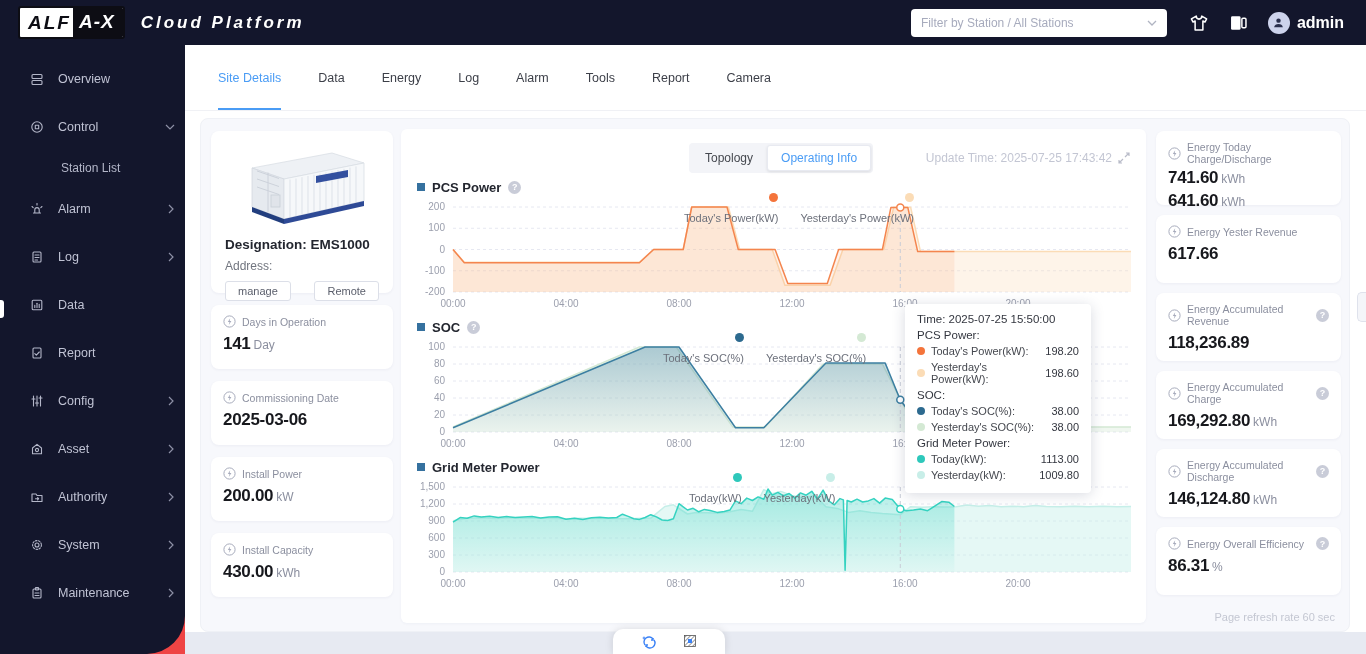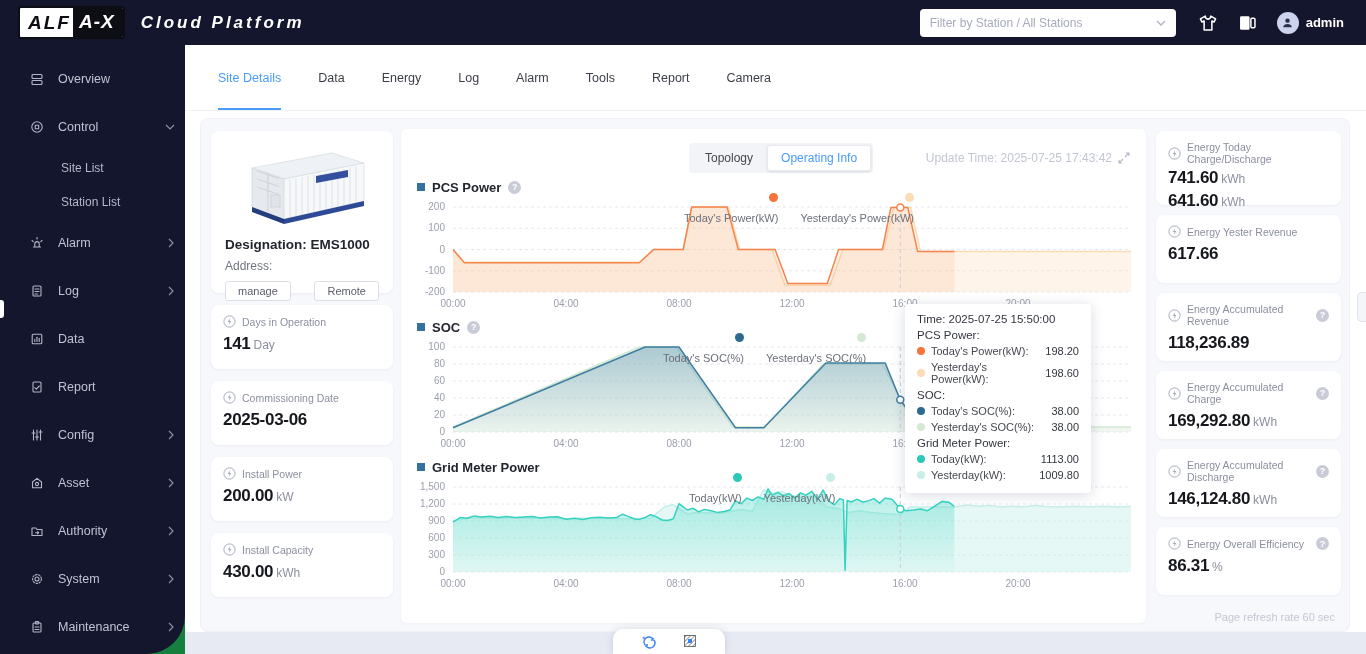--- a/index.html
+++ b/index.html
@@ -1,31 +1,31 @@
 <!DOCTYPE html>
 <html><head>
 <meta charset="utf-8">
 <style>
   * { box-sizing: border-box; margin: 0; padding: 0; }
   html,body { width:1366px; height:654px; overflow:hidden; font-family:"Liberation Sans", sans-serif; background:#fff; }
-  #app { position:relative; width:1366px; height:654px; background:#15803d; }
+  #app { position:relative; width:1366px; height:654px; background:#ef4444; }
 
   
   .header { position:absolute; left:0; top:0; width:1366px; height:45px; background:#13162c; display:flex; align-items:center; z-index:30; }
   .logo-box { margin-left:18px; background:#fff; border:2px solid #0d0d14; border-radius:3px; height:33px; display:flex; align-items:center; padding-left:8px; overflow:hidden; }
   .logo-alf { color:#0d0d14; font-weight:bold; font-size:19px; letter-spacing:2px; font-style:italic; }
   .logo-ax { background:#0d0d14; color:#fff; font-weight:bold; font-size:19px; letter-spacing:1px; font-style:italic; padding:6px 8px 7px 6px; margin-left:2px; }
   .product-name { color:#fff; font-weight:bold; font-style:italic; font-size:17px; letter-spacing:3px; margin-left:16px; }
   .header-spacer { flex:1; }
   .header-select { width:256px; height:28px; background:#fff; border-radius:4px; display:flex; align-items:center; padding:0 10px; margin-right:22px; cursor:pointer; }
   .header-select .ph { color:#a7abbd; font-size:12px; flex:1; }
   .hicon { margin-right:20px; cursor:pointer; display:flex; align-items:center; }
   .avatar-wrap { display:flex; align-items:center; margin-right:22px; cursor:pointer; }
   .avatar { width:22px; height:22px; border-radius:50%; background:#cdd3ec; display:flex; align-items:center; justify-content:center; margin-right:7px; }
-  .admin-name { color:#fff; font-size:13px; font-weight:bold; }
+  .admin-name { color:#fff; font-size:16px; font-weight:bold; }
 
   
   .sidebar { position:absolute; left:0; top:45px; width:185px; height:609px; background:#13162c; border-radius:0 0 38px 0; padding-top:10px; z-index:25; }
   .side-item { display:flex; align-items:center; height:48px; padding-left:30px; padding-right:10px; color:#c0c3d4; font-size:12.5px; cursor:pointer; }
   .side-item.sub { height:34px; padding-left:61px; font-size:12px; color:#b4b7c9; }
   .side-item .sicon { width:15px; height:15px; margin-right:13px; display:flex; align-items:center; color:#b4b7c9; }
   .side-item .slabel { flex:1; }
   .side-item .chev { color:#8d90a6; display:flex; }
   .edge-notch { position:absolute; left:0; top:300px; width:4px; height:18px; background:#fff; border-radius:0 3px 3px 0; z-index:26; }
 
@@ -153,23 +153,20 @@
               <circle cx="7" cy="7" r="5.2"></circle>
               <rect x="5.3" y="5.3" width="3.4" height="3.4"></rect>
             </svg>
           </span>
           <span class="slabel">Control</span>
           <span class="chev">
             <svg width="10" height="8" viewBox="0 0 10 8">
               <polyline points="1,2 5,6 9,2" stroke="#8d90a6" fill="none" stroke-width="1.2"></polyline>
             </svg>
           </span>
-        </div>
-        <div class="side-item sub">
-          <span class="slabel">Site List</span>
         </div>
         <div class="side-item sub">
           <span class="slabel">Station List</span>
         </div>
         <div class="side-item">
           <span class="sicon">
             <svg width="14" height="14" viewBox="0 0 14 14" fill="none" stroke="currentColor" stroke-width="1.1" stroke-linecap="round" stroke-linejoin="round">
               <path d="M3.5,11 h7 M4.8,11 v-3.2 a2.2,2.2 0 0 1 4.4,0 V11"></path>
               <line x1="2" y1="4.5" x2="3.2" y2="5.6"></line>
               <line x1="12" y1="4.5" x2="10.8" y2="5.6"></line>

